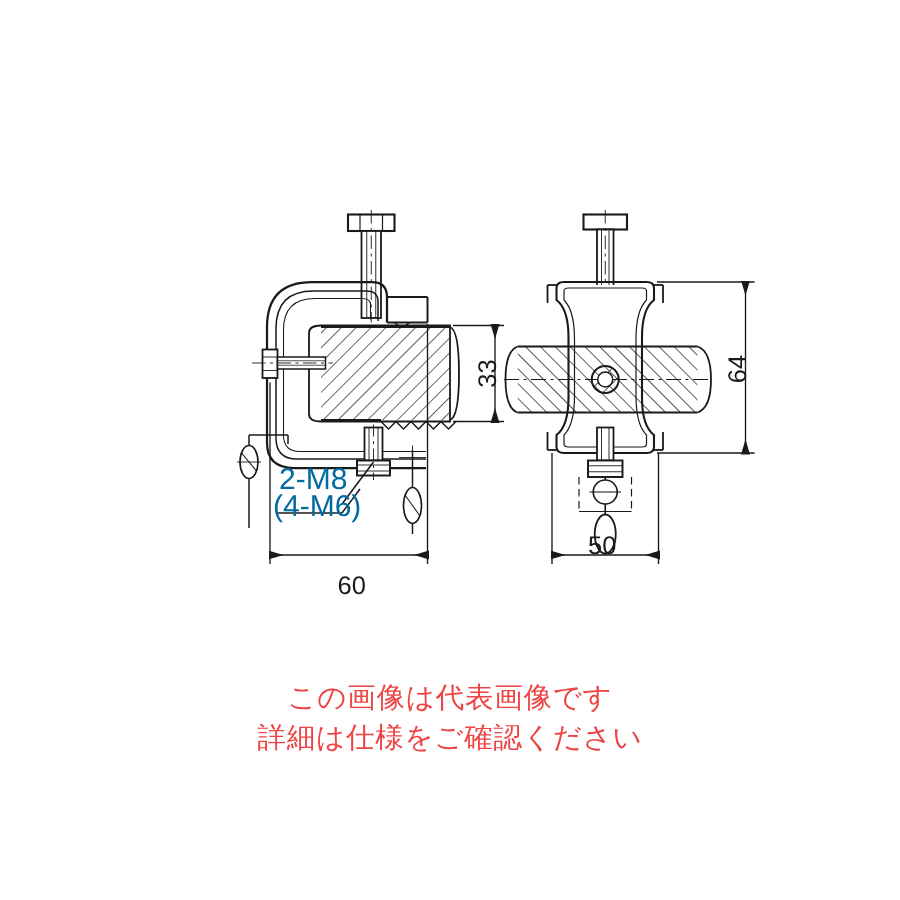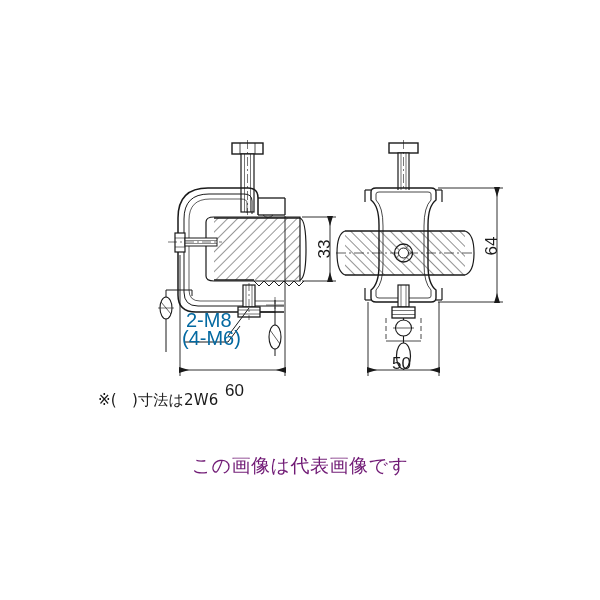--- a/index.html
+++ b/index.html
@@ -25,21 +25,21 @@
   .caption-block {
     position: absolute;
     left: 0;
     top: 452px;
     width: 600px;
     text-align: center;
     line-height: 1.42;
   }
   .caption-line {
     font-size: 19px;
-    color: #701a75;
+    color: #ef4444;
     letter-spacing: 0.5px;
     font-family: "DejaVu Sans", "Liberation Sans", sans-serif;
   }
   .note-text {
     position: absolute;
     left: 98px;
     top: 391px;
     font-size: 15px;
     color: #1a1a1a;
     letter-spacing: 0.2px;
@@ -261,19 +261,19 @@
   <div class="dim-label" style="left:225px; top:354px;margin-top:27px;">60</div>
 
   <div class="dim-label dim-vert" style="left:483px; top:236px;">64</div>
 
   <div class="dim-label" style="left:392px; top:354px;">50</div>
 
   <div class="callout-text" style="left:186px; top:309px;">2-M8</div>
 
   <div class="callout-text" style="left:182px; top:327px;">(4-M6)</div>
 
-  <div class="note-text">※(　)寸法は2W6</div>
 
   <div class="caption-block">
     <div class="caption-line">この画像は代表画像です</div>
+    <div class="caption-line">詳細は仕様をご確認ください</div>
   </div>
 
 </div>
 
 </body></html>

